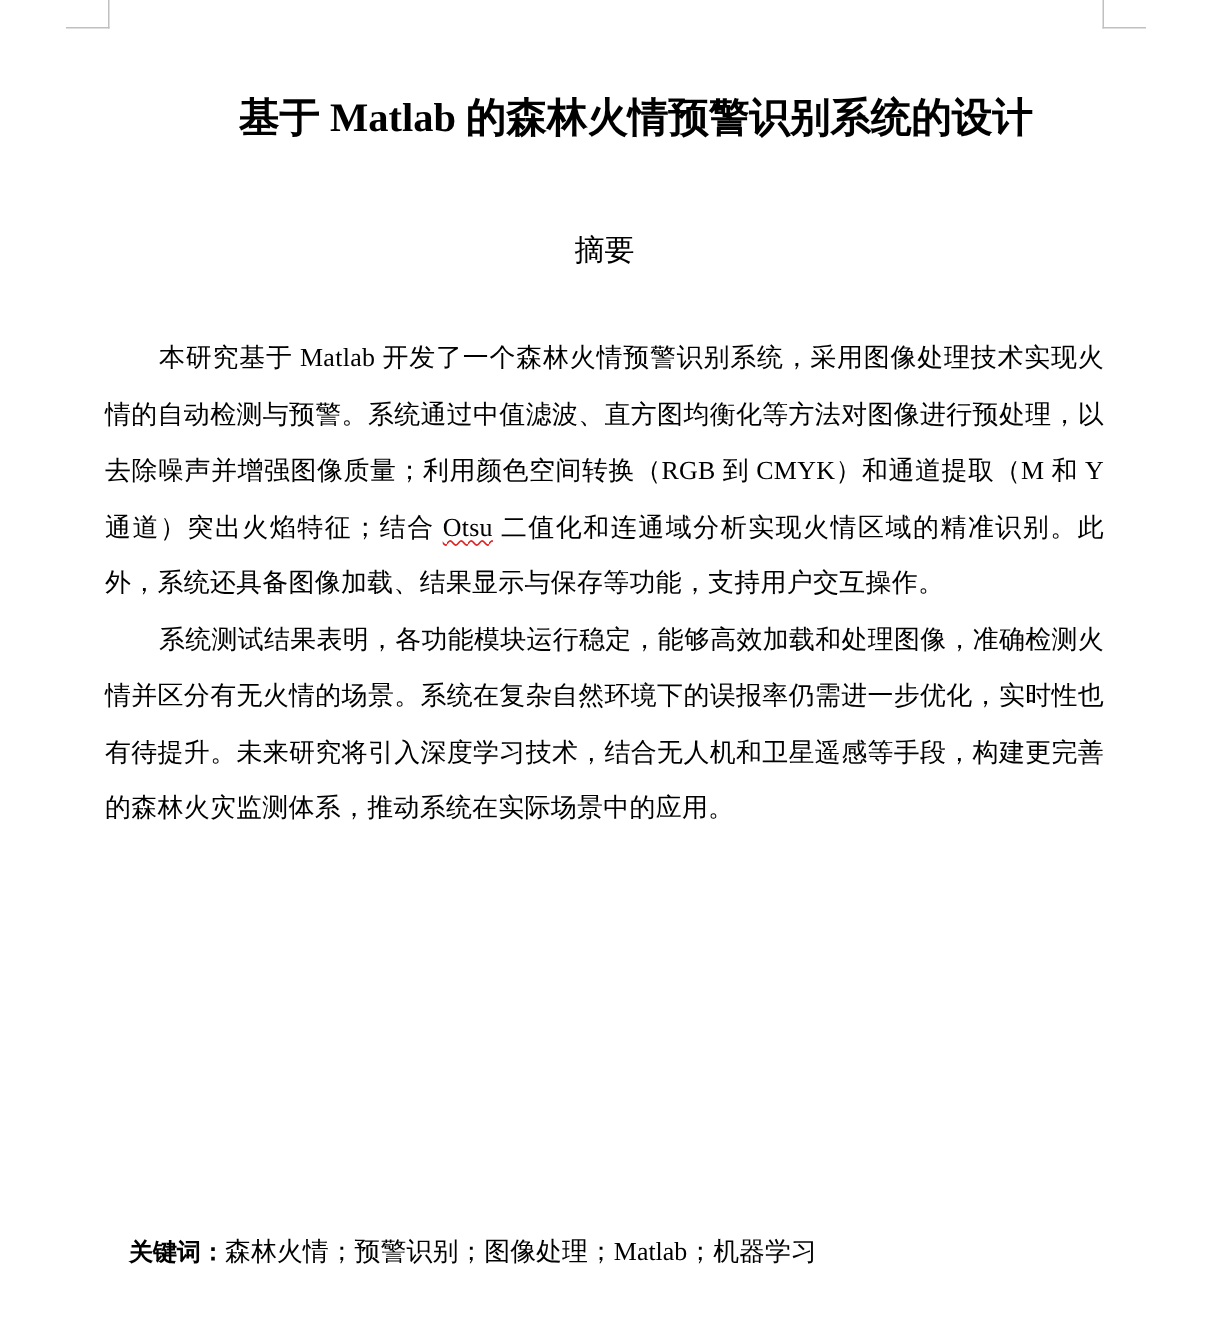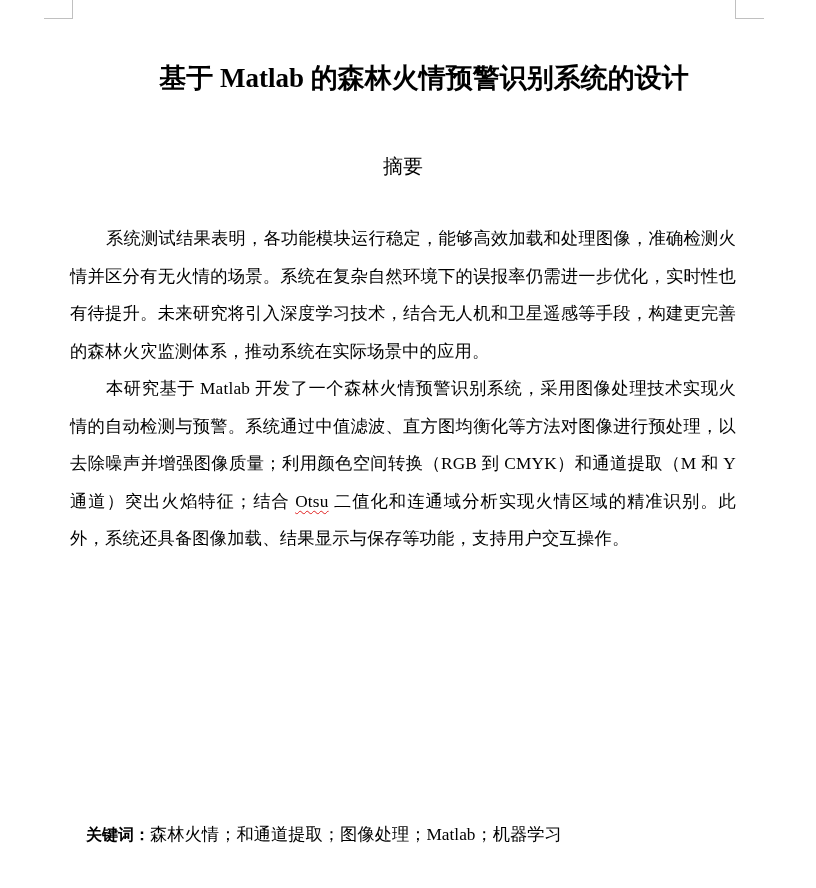--- a/index.html
+++ b/index.html
@@ -25,19 +25,19 @@
 <body>
 
 <div class="corner corner-tl"></div>
 <div class="corner corner-tr"></div>
 
 <div class="title">基于 Matlab 的森林火情预警识别系统的设计</div>
 
 <div class="abstract-heading">摘要</div>
 
 <div class="body">
+  <p class="para"><span>本研究基于 Matlab 开发了一个森林火情预警识别系统，采用图像处理技术实现火情的自动检测与预警。系统通过中值滤波、直方图均衡化等方法对图像进行预处理，以去除噪声并增强图像质量；利用颜色空间转换（RGB 到 CMYK）和通道提取（M 和 Y 通道）突出火焰特征；结合 </span><span class="squiggle">Otsu</span><span> 二值化和连通域分析实现火情区域的精准识别。此外，系统还具备图像加载、结果显示与保存等功能，支持用户交互操作。</span></p>
   <p class="para">系统测试结果表明，各功能模块运行稳定，能够高效加载和处理图像，准确检测火情并区分有无火情的场景。系统在复杂自然环境下的误报率仍需进一步优化，实时性也有待提升。未来研究将引入深度学习技术，结合无人机和卫星遥感等手段，构建更完善的森林火灾监测体系，推动系统在实际场景中的应用。</p>
-  <p class="para"><span>本研究基于 Matlab 开发了一个森林火情预警识别系统，采用图像处理技术实现火情的自动检测与预警。系统通过中值滤波、直方图均衡化等方法对图像进行预处理，以去除噪声并增强图像质量；利用颜色空间转换（RGB 到 CMYK）和通道提取（M 和 Y 通道）突出火焰特征；结合 </span><span class="squiggle">Otsu</span><span> 二值化和连通域分析实现火情区域的精准识别。此外，系统还具备图像加载、结果显示与保存等功能，支持用户交互操作。</span></p>
 </div>
 
 <div class="keywords">
-  <span class="kw-label">关键词：</span><span>森林火情；和通道提取；图像处理；Matlab；机器学习</span>
+  <span class="kw-label">关键词：</span><span>森林火情；预警识别；图像处理；Matlab；机器学习</span>
 </div>
 
 </body></html>

